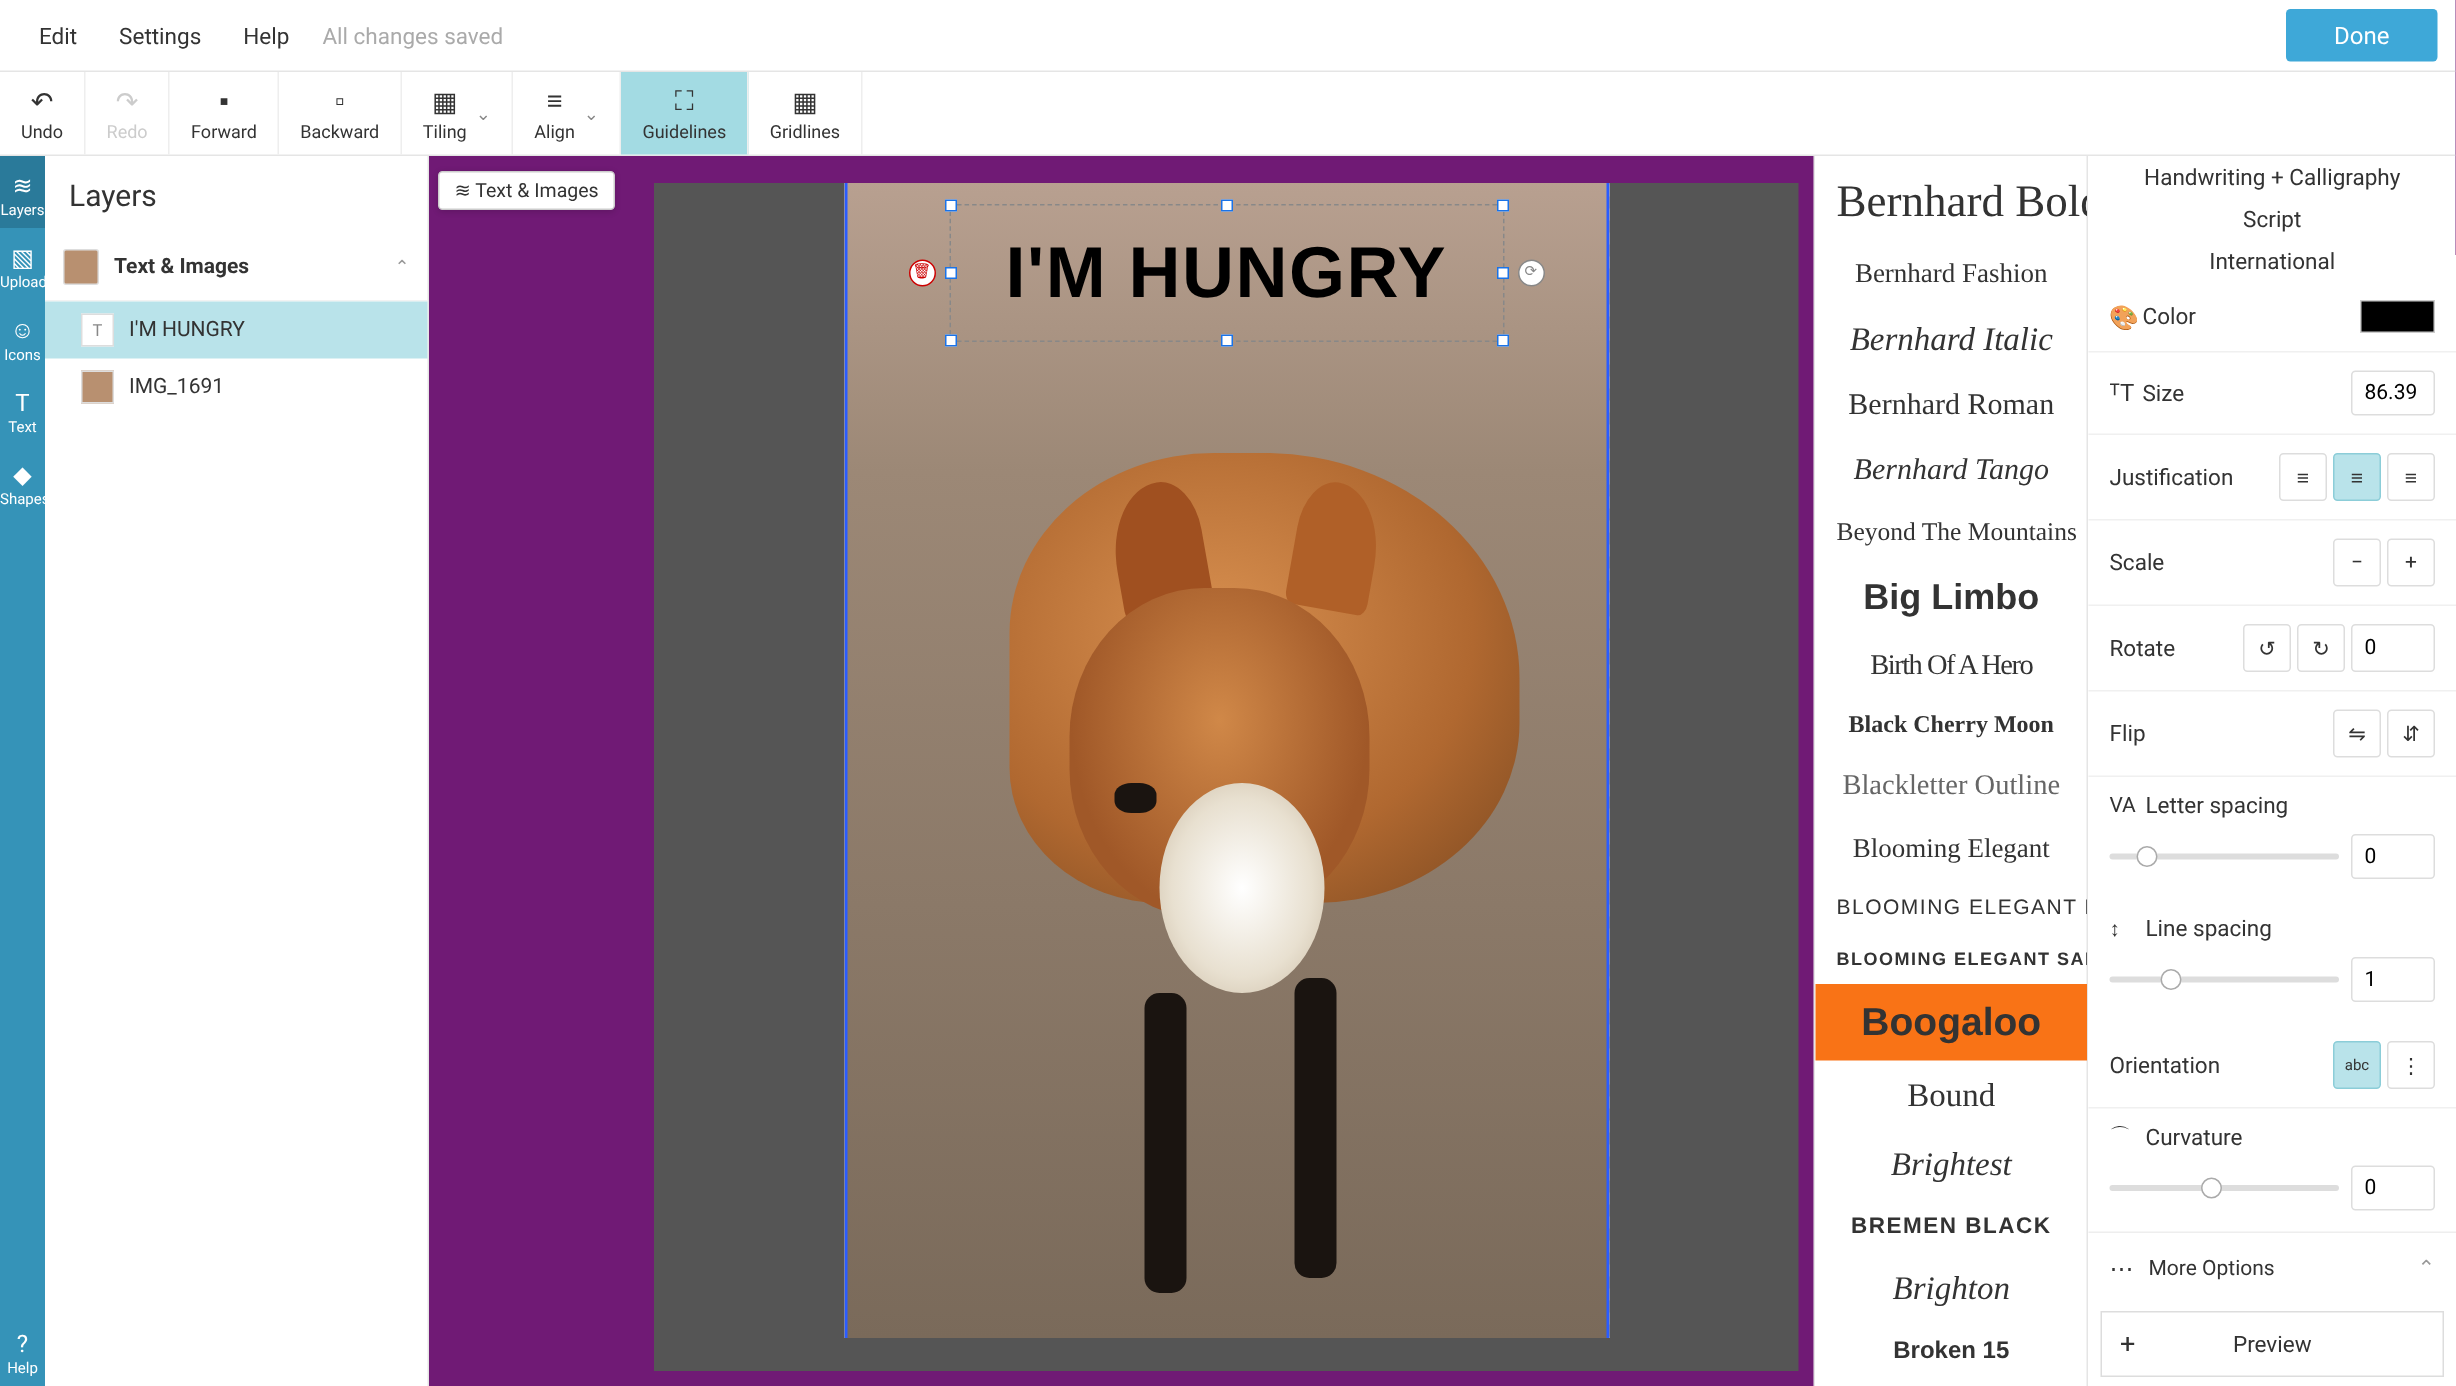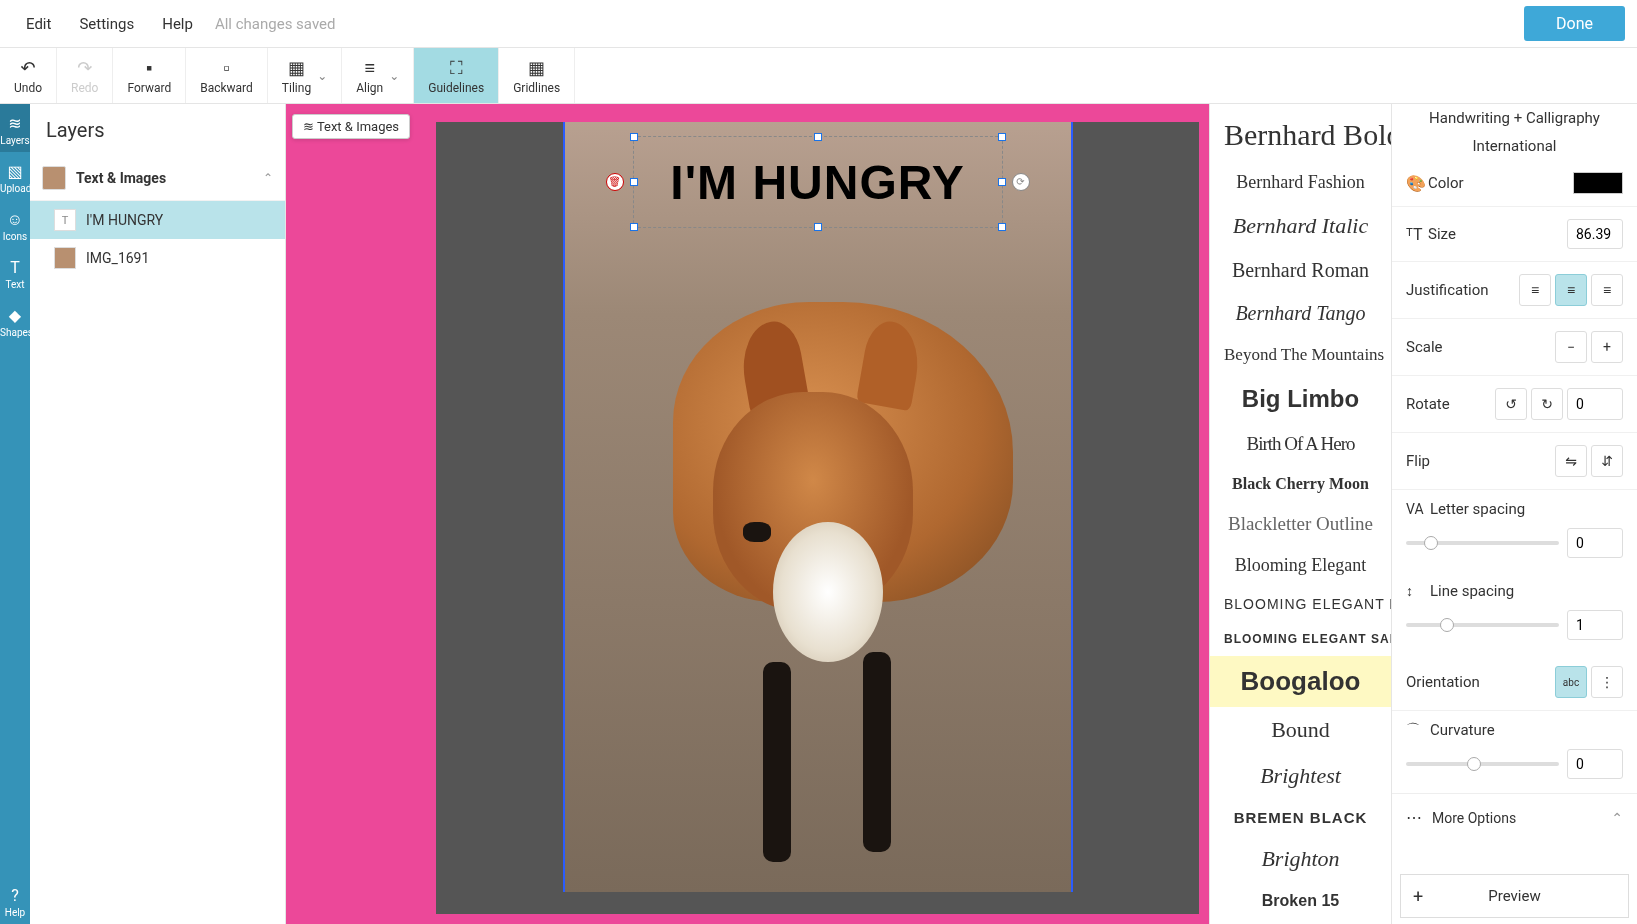--- a/index.html
+++ b/index.html
@@ -27,21 +27,21 @@
 .layers-panel h3 { font-weight: 400; font-size: 20px; padding: 14px 16px; }
 .layer-group { padding: 10px 12px; display: flex; align-items: center; border-bottom: 1px solid #f2f2f2; cursor:pointer;}
 .layer-group .thumb { width: 24px; height: 24px; background: #b89070; border-radius: 2px; margin-right: 10px; border:1px solid #ddd;}
 .layer-group .chevup { margin-left:auto; color:#999; font-size:12px;}
 .layer-item { padding: 8px 12px 8px 24px; display:flex; align-items:center; cursor:pointer; }
 .layer-item.selected { background: #b9e3ea; }
 .layer-item .thumb { width: 22px; height: 22px; border:1px solid #ddd; margin-right: 10px; display:flex; align-items:center; justify-content:center; font-size:11px; color:#888; background:#fff;}
 .layer-item .thumb.img { background:#b89070;}
 .layer-bg { padding: 14px 16px; display:flex; align-items:center; border-top:1px solid #eee;}
 .layer-bg .swatch { margin-left:auto; width:46px; height:22px; border:1px solid #ccc; background: repeating-conic-gradient(#ddd 0% 25%, #fff 0% 50%) 0/10px 10px; }
-.canvas-area { flex: 1; background: #ec4899; position: relative; overflow:hidden;}
+.canvas-area { flex: 1; background: #701a75; position: relative; overflow:hidden;}
 .canvas-bg { position:absolute; top:18px; left:150px; right:10px; bottom:10px; background:#555; display:flex; align-items:flex-start; justify-content:center;}
 .artboard-wrap { width: 510px; height: 770px; background: repeating-conic-gradient(#ccc 0% 25%, #fff 0% 50%) 0/16px 16px; position:relative; overflow:hidden;}
 .artboard { width:100%; height:100%; position:relative; }
 .fox-img { position:absolute; inset:0; }
 .fox-img .deck { position:absolute; inset:0; background: linear-gradient(180deg, #b8a090 0%, #9c8876 25%, #7a6a5a 100%); }
 .fox-img .body { position:absolute; top:180px; left:110px; width:340px; height:300px; background: radial-gradient(ellipse at 40% 40%, #d89050 0%, #b06830 60%, #7a4820 100%); border-radius: 40% 50% 40% 30%; }
 .fox-img .head { position:absolute; top:270px; left:150px; width:200px; height:220px; background: radial-gradient(ellipse at 50% 40%, #d08848 0%, #a05828 70%); border-radius: 45%;}
 .fox-img .chest { position:absolute; top:400px; left:210px; width:110px; height:140px; background: radial-gradient(ellipse, #fff 0%, #e8e0d0 60%, #c8b8a0 100%); border-radius:50%;}
 .fox-img .ear1 { position:absolute; top:200px; left:180px; width:60px; height:90px; background:#a05020; border-radius:60% 40% 10% 10%; transform:rotate(-10deg);}
 .fox-img .ear2 { position:absolute; top:200px; left:300px; width:55px; height:85px; background:#b06028; border-radius:40% 60% 10% 10%; transform:rotate(10deg);}
@@ -55,21 +55,21 @@
 .h-tm{top:-4px;left:50%;margin-left:-4px;} .h-bm{bottom:-4px;left:50%;margin-left:-4px;}
 .h-ml{top:50%;left:-4px;margin-top:-4px;} .h-mr{top:50%;right:-4px;margin-top:-4px;}
 .rot-handle { position:absolute; width:18px; height:18px; border:1px solid #888; border-radius:50%; background:#fff; right:-28px; top:50%; margin-top:-9px; font-size:10px; text-align:center; line-height:16px; color:#888;}
 .del-handle { position:absolute; width:18px; height:18px; border:1px solid #c00; border-radius:50%; background:#fff; left:-28px; top:50%; margin-top:-9px; font-size:10px; text-align:center; line-height:16px; color:#c00;}
 .guide-v { position:absolute; top:0; bottom:0; width:2px; background:#2a5cff;}
 .guide-l{left:0;} .guide-r{right:0;}
 .tag { position:absolute; top:10px; left:6px; background:#fff; border:1px solid #ccc; border-radius:3px; padding:4px 10px; font-size:13px; box-shadow:0 1px 4px rgba(0,0,0,.15);}
 .right-panel { width: 182px; border-left:1px solid #e5e5e5; overflow-y:auto; }
 .font-list { padding:4px 0;}
 .font-item { padding:10px 14px; cursor:pointer; font-size:20px; white-space:nowrap; overflow:hidden; text-align:center;}
-.font-item.selected { background:#fef9c3; }
+.font-item.selected { background:#f97316; }
 .fnt-bernhardbold { font-family:"Times New Roman",serif; font-weight:normal; font-size:30px;}
 .fnt-bernhardfashion { font-family:"Brush Script MT",cursive; font-weight:300; font-size:18px;}
 .fnt-bernharditalic { font-family:Liberation Serif, serif; font-style:italic; font-size:22px;}
 .fnt-bernhardroman { font-family:"Times New Roman",serif; font-size:20px;}
 .fnt-bernhardtango { font-family:"Times New Roman",serif; font-style:italic; font-size:20px;}
 .fnt-beyond { font-family:"Brush Script MT",cursive; font-size:17px;}
 .fnt-biglimbo { font-family:"Arial Black",sans-serif; font-weight:900; font-size:24px;}
 .fnt-birthhero { font-family:serif; letter-spacing:-1px; font-size:19px;}
 .fnt-blackcherry { font-family:"Comic Sans MS",cursive; font-weight:bold; font-size:16px;}
 .fnt-blackletter { font-family:serif; font-size:19px; color:#666;}
@@ -264,20 +264,21 @@
         <div class="font-item fnt-brightest">Brightest</div>
         <div class="font-item fnt-bremen">BREMEN BLACK</div>
         <div class="font-item fnt-brighton">Brighton</div>
         <div class="font-item fnt-broken15">Broken 15</div>
         <div class="font-item fnt-brokenghost">Broken Ghost</div>
       </div>
   </div>
 
   <div class="props-panel">
     <div class="font-cat">Handwriting + Calligraphy</div>
+    <div class="font-cat">Script</div>
     <div class="font-cat">International</div>
 
     <div class="prop-row">
       <span class="picon">🎨</span>
       <span class="plabel">Color</span>
       <div class="color-swatch"></div>
     </div>
     <div class="prop-row">
       <span class="picon">ᵀT</span>
       <span class="plabel">Size</span>

